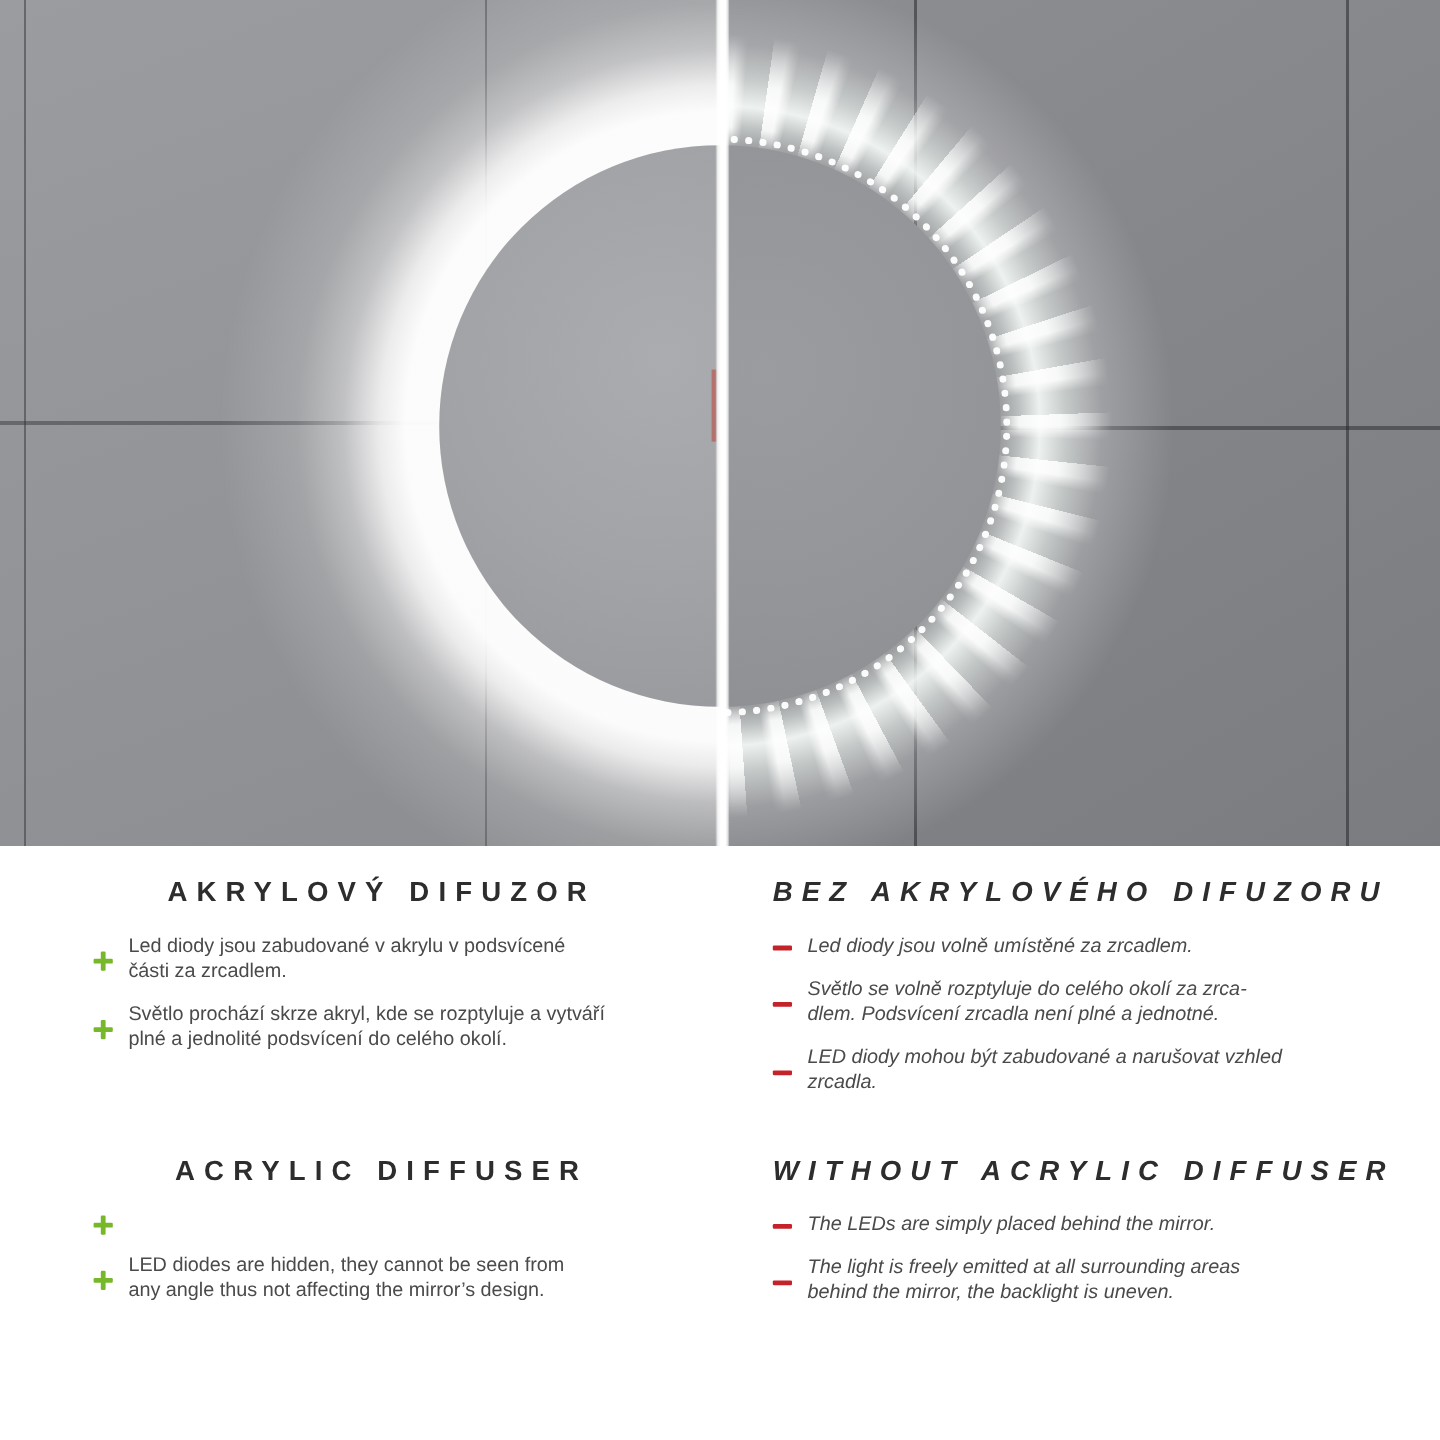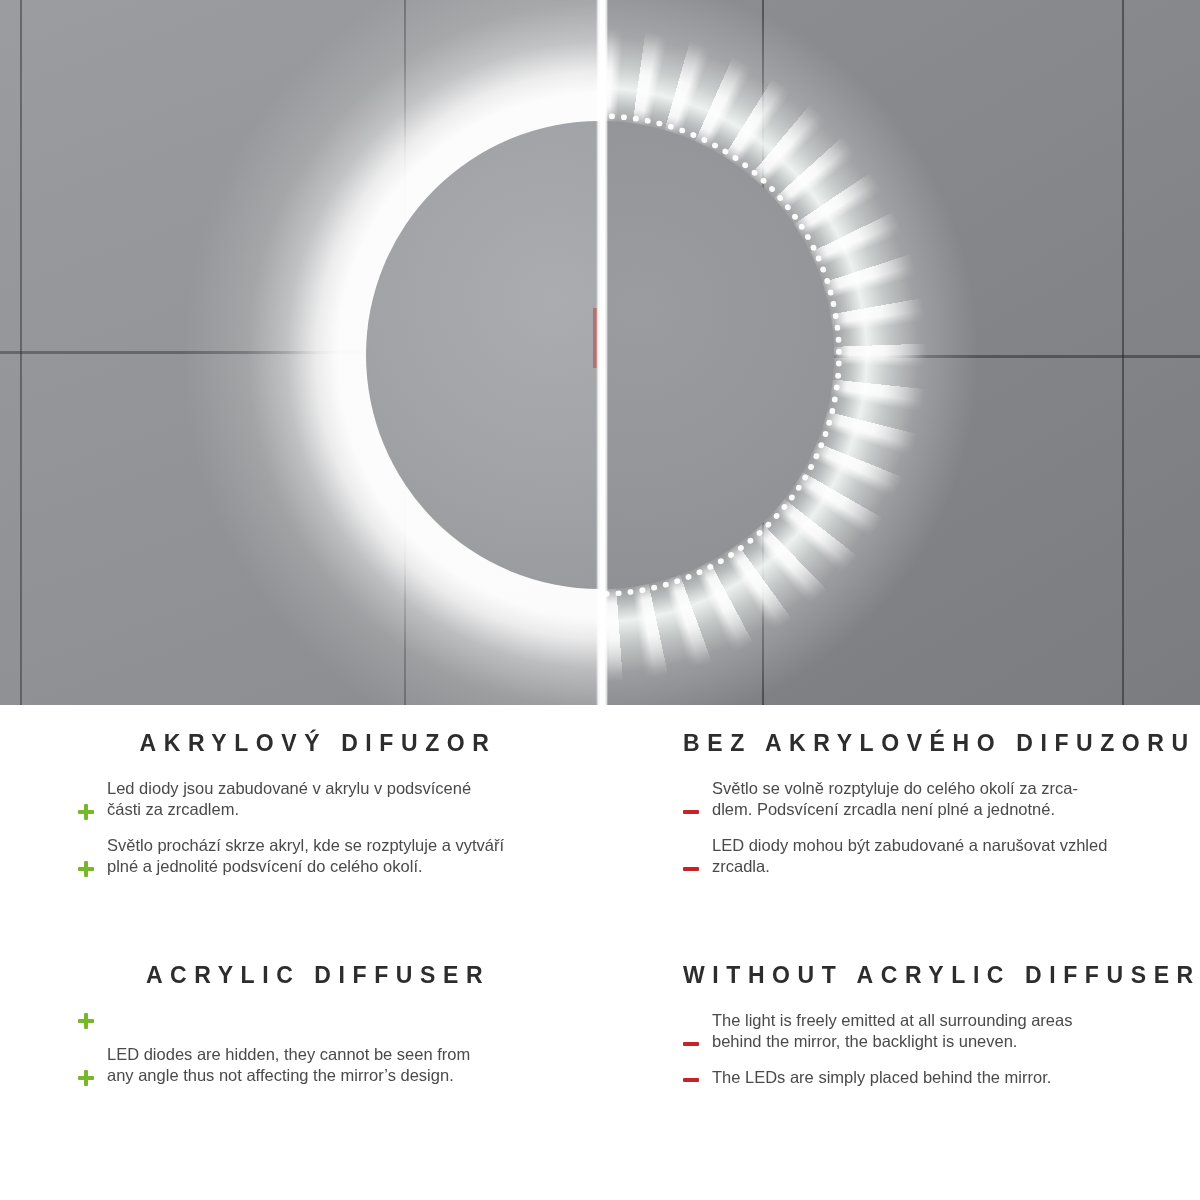--- a/index.html
+++ b/index.html
@@ -52,25 +52,25 @@
   .dots-r{left:-242px;top:113px;width:484px;height:484px;border-radius:50%;
     border:6px dotted rgba(255,255,255,.95);}
   .red-mark{left:593px;top:308px;width:4px;height:60px;background:rgba(192,58,48,.5);}
   .split{left:596px;top:0;width:12px;height:705px;
     background:linear-gradient(to right, rgba(255,255,255,0) 0%, rgba(255,255,255,.85) 18%,
       #fff 38%, #fff 72%, rgba(255,255,255,.7) 88%, rgba(255,255,255,0) 100%);}
 
   
   .col{position:absolute;top:728px;width:480px;}
   .col-left{left:78px;}
-  .col-right{left:683px;}
+  .col-right{left:644px;font-style:italic;}
   .blk-cz{min-height:232px;}
   h2{font-size:23px;line-height:30px;font-weight:700;letter-spacing:.33em;
      color:var(--heading);text-align:center;margin:0 0 20px 0;white-space:nowrap;}
-  .bullet{display:flex;align-items:flex-end;margin-bottom:15px;}
+  .bullet{display:flex;align-items:center;margin-bottom:15px;}
   .ic{flex:0 0 16px;width:16px;height:16px;position:relative;margin:3px 13px 0 0;}
   .ic.plus::before{content:"";position:absolute;left:0;top:6px;width:16px;height:4px;
      background:var(--green);border-radius:1px;}
   .ic.plus::after{content:"";position:absolute;left:6px;top:0;width:4px;height:16px;
      background:var(--green);border-radius:1px;}
   .ic.minus::before{content:"";position:absolute;left:0;top:6px;width:16px;height:4px;
      background:var(--red);border-radius:1px;}
   .bt{font-size:16.5px;line-height:21px;color:var(--body);white-space:pre-line;}
 </style>
 </head>
@@ -120,36 +120,40 @@
 any angle thus not affecting the mirror’s design.</p>
       </div>
     </div>
   </section>
 
   <section class="col col-right">
     <div class="blk-cz">
       <h2>BEZ AKRYLOVÉHO DIFUZORU</h2>
       <div class="bullet">
         <span class="ic minus"></span>
+        <p class="bt">Led diody jsou volně umístěné za zrcadlem.</p>
+      </div>
+      <div class="bullet">
+        <span class="ic minus"></span>
         <p class="bt">Světlo se volně rozptyluje do celého okolí za zrca-
 dlem. Podsvícení zrcadla není plné a jednotné.</p>
       </div>
       <div class="bullet">
         <span class="ic minus"></span>
         <p class="bt">LED diody mohou být zabudované a narušovat vzhled
 zrcadla.</p>
       </div>
     </div>
     <div class="blk-en">
       <h2>WITHOUT ACRYLIC DIFFUSER</h2>
       <div class="bullet">
         <span class="ic minus"></span>
-        <p class="bt">The light is freely emitted at all surrounding areas
-behind the mirror, the backlight is uneven.</p>
+        <p class="bt">The LEDs are simply placed behind the mirror.</p>
       </div>
       <div class="bullet">
         <span class="ic minus"></span>
-        <p class="bt">The LEDs are simply placed behind the mirror.</p>
+        <p class="bt">The light is freely emitted at all surrounding areas
+behind the mirror, the backlight is uneven.</p>
       </div>
     </div>
   </section>
 
 </div>
 
 </body></html>

